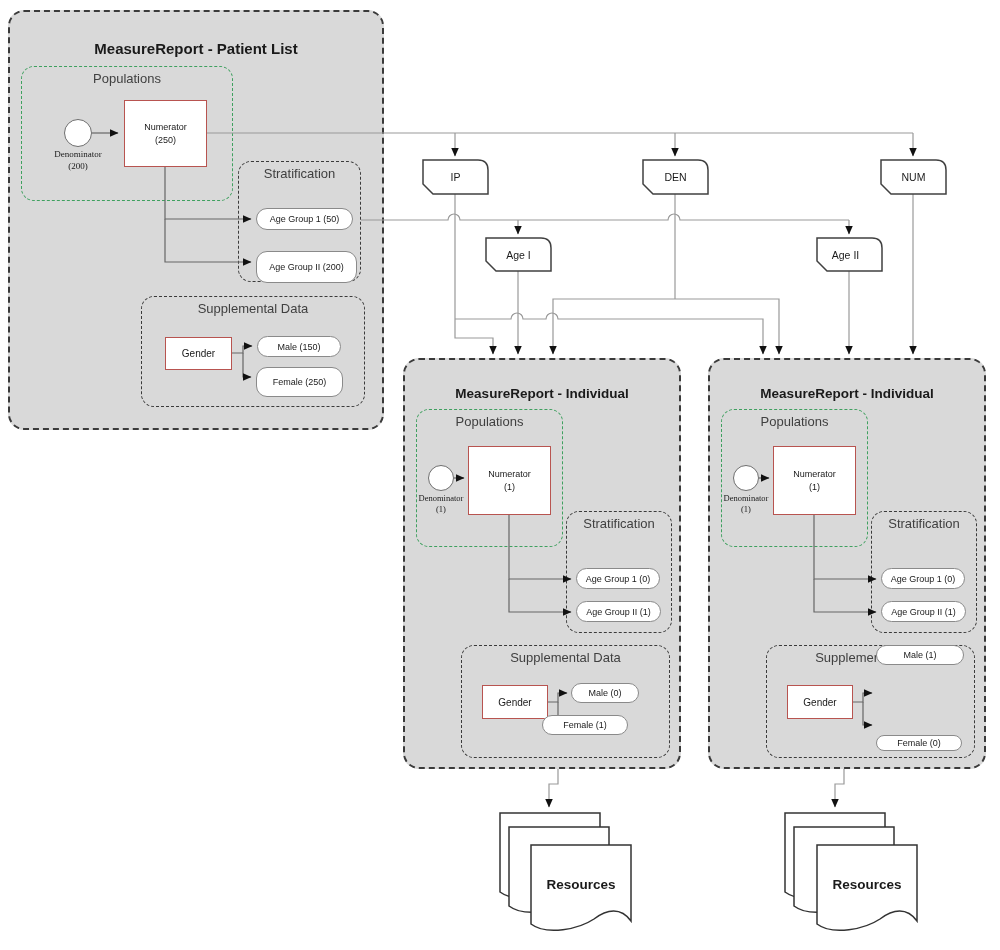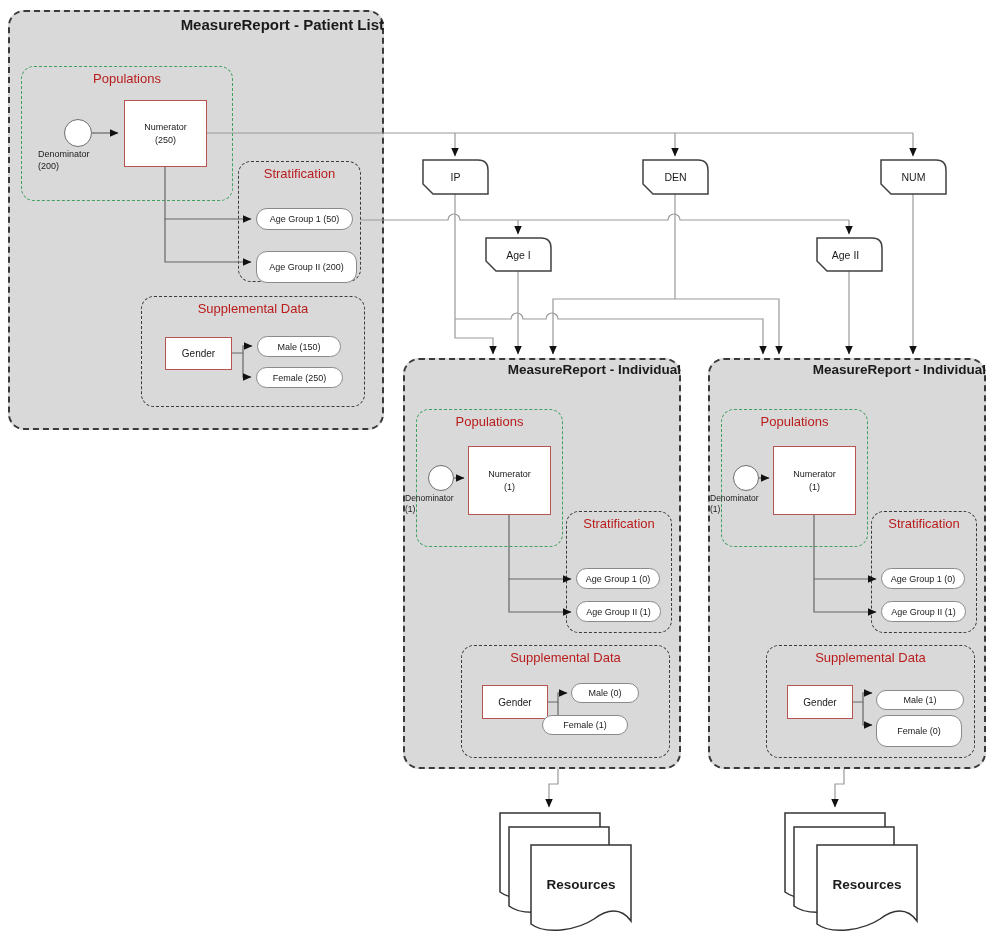--- a/index.html
+++ b/index.html
@@ -1,31 +1,31 @@
 <!DOCTYPE html>
 <html><head>
 <meta charset="utf-8">
 <style>
   html,body{margin:0;padding:0;background:#fff;}
   .canvas{position:relative;width:1000px;height:950px;background:#ffffff;
           font-family:"Liberation Sans",sans-serif;color:#1a1a1a;overflow:hidden;}
   .abs{position:absolute;box-sizing:border-box;}
   .group{background:#d9d9d9;border:2px dashed #3a3a3a;border-radius:16px;z-index:1;}
-  .group-title{font-weight:bold;text-align:right;z-index:4;}
+  .group-title{font-weight:bold;text-align:center;z-index:4;margin-top:24px;}
   .subbox{border:1.5px dashed #3a3a3a;border-radius:13px;z-index:2;}
   .subbox.green{border-color:#3fa05f;}
-  .sub-title{font-size:13px;text-align:center;color:#b91c1c;z-index:4;}
+  .sub-title{font-size:13px;text-align:center;color:#404040;z-index:4;}
   .node{background:#fff;display:flex;flex-direction:column;align-items:center;
         justify-content:center;text-align:center;z-index:4;border:1px solid #8a8a8a;}
   .node.red{border:1.8px solid #b85450;}
   .small{font-size:9px;line-height:1.35;}
   .pill{background:#fff;border:1px solid #8a8a8a;border-radius:11px;font-size:9px;
         display:flex;align-items:center;justify-content:center;z-index:4;}
   .circle{background:#fff;border:1.4px solid #6e6e6e;border-radius:50%;z-index:4;}
-  .lbl{font-size:9px;line-height:1.3;z-index:4;}
+  .lbl{font-size:9px;line-height:1.3;text-align:center;z-index:4;font-family:Liberation Serif, serif;}
   .flag-lbl{font-size:10.5px;display:flex;align-items:center;justify-content:center;z-index:4;}
   .doc-lbl{font-weight:bold;font-size:13.5px;text-align:center;z-index:4;}
   svg.layer{position:absolute;left:0;top:0;z-index:3;pointer-events:none;}
 </style>
 </head>
 <body>
 
 <div class="canvas">
 
   <div class="abs group" style="left:8px;top:10px;width:376px;height:420px"></div>
@@ -145,21 +145,21 @@
   <div class="abs node red small" style="left:124px;top:100px;width:83px;height:67px">
     <span>Numerator</span>
     <span>(250)</span>
   </div>
   <div class="abs pill" style="left:256px;top:208px;width:97px;height:22px">Age Group 1 (50)</div>
   <div class="abs pill" style="left:256px;top:251px;width:101px;height:32px">Age Group II (200)</div>
   <div class="abs node red" style="left:165px;top:337px;width:67px;height:33px;font-size:10px">
     <span>Gender</span>
   </div>
   <div class="abs pill" style="left:257px;top:336px;width:84px;height:21px">Male (150)</div>
-  <div class="abs pill" style="left:256px;top:367px;width:87px;height:21px">Female (250)</div>
+  <div class="abs pill" style="left:256px;top:367px;width:87px;height:30px">Female (250)</div>
 
   <div class="abs circle" style="left:428px;top:465px;width:26px;height:26px"></div>
   <div class="abs lbl" style="left:405px;top:493px;width:72px;font-size:8.5px">
     <span>Denominator</span><br>
     <span>(1)</span>
   </div>
   <div class="abs node red small" style="left:468px;top:446px;width:83px;height:69px">
     <span>Numerator</span>
     <span>(1)</span>
   </div>
@@ -178,19 +178,19 @@
   </div>
   <div class="abs node red small" style="left:773px;top:446px;width:83px;height:69px">
     <span>Numerator</span>
     <span>(1)</span>
   </div>
   <div class="abs pill" style="left:881px;top:568px;width:84px;height:21px">Age Group 1 (0)</div>
   <div class="abs pill" style="left:881px;top:601px;width:85px;height:21px">Age Group II (1)</div>
   <div class="abs node red" style="left:787px;top:685px;width:66px;height:34px;font-size:10px">
     <span>Gender</span>
   </div>
-  <div class="abs pill" style="left:876px;top:690px;width:88px;height:20px">Male (1)</div>
-  <div class="abs pill" style="left:876px;top:715px;width:86px;height:32px">Female (0)</div>
+  <div class="abs pill" style="left:876px;top:645px;width:88px;height:20px">Male (1)</div>
+  <div class="abs pill" style="left:876px;top:735px;width:86px;height:16px">Female (0)</div>
 
   <div class="abs doc-lbl" style="left:531px;top:877px;width:100px">Resources</div>
   <div class="abs doc-lbl" style="left:817px;top:877px;width:100px">Resources</div>
 
 </div>
 
 </body></html>

